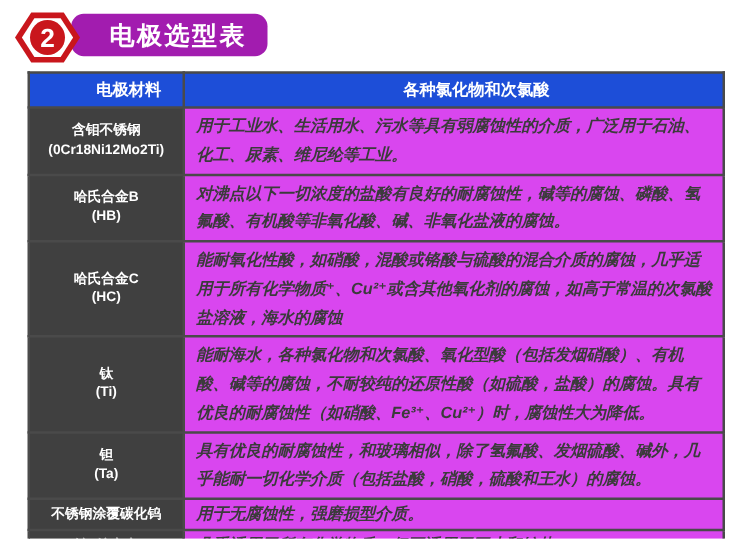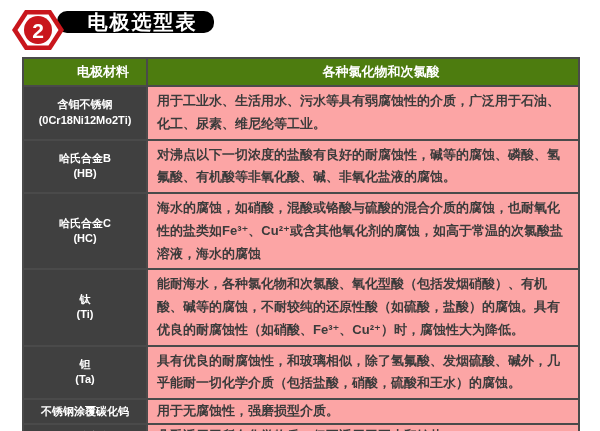--- a/index.html
+++ b/index.html
@@ -3,44 +3,44 @@
 <meta charset="utf-8">
 <style>
   * { margin:0; padding:0; box-sizing:border-box; }
   html,body { background:#fff; }
   .page {
     position:relative; width:600px; height:431px; background:#ffffff;
     font-family:"Liberation Sans","DejaVu Sans",sans-serif; overflow:hidden;
   }
   
   .banner {
-    position:absolute; left:57px; top:11px; width:157px; height:22px;
-    background:#000000; border-radius:10px; z-index:1;
+    position:absolute; left:57px; top:11px; width:157px; height:34px;
+    background:#a21caf; border-radius:10px; z-index:1;
     display:flex; align-items:center; justify-content:center;
   }
   .banner-text {
     color:#ffffff; font-size:20px; font-weight:bold; letter-spacing:2px;
     padding-left:14px;
   }
   .hex-badge { position:absolute; left:11px; top:7px; width:54px; height:46px; z-index:2; }
   
   .table-wrap { position:absolute; left:22px; top:57px; }
   table.etable { border-collapse:collapse; table-layout:fixed; width:556px; }
   .etable th, .etable td { border:2px solid #4a4a4a; vertical-align:middle; }
   .etable th {
-    background:#4d7c0f; color:#ffffff; font-size:13px; font-weight:bold;
+    background:#1d4ed8; color:#ffffff; font-size:13px; font-weight:bold;
     text-align:center; height:28px;padding-left:36px;
   }
   td.mat {
     background:#404040; color:#ffffff; font-weight:bold; text-align:center;
     font-size:11px; line-height:1.4; padding:2px;
   }
   td.desc {
-    background:#fca5a5; color:#3b3b3b; font-size:13px; line-height:1.75;
-    padding:3px 6px 3px 9px; font-weight:bold;
+    background:#d946ef; color:#3b3b3b; font-size:13px; line-height:1.75;
+    padding:3px 6px 3px 9px; font-weight:bold;font-style:italic;
   }
   tr.r0 { height:50px; }
   tr.r1 { height:44px;padding-left:12px; }
   tr.r2 { height:64px; }
   tr.r3 { height:76px; }
   tr.r4 { height:46px; }
   tr.r5 { height:22px; }
   tr.r6 { height:24px; }
   tr.r5 td.desc, tr.r6 td.desc { line-height:1.3; }
 </style>
@@ -86,21 +86,21 @@
             <div>(HB)</div>
           </td>
           <td class="desc">对沸点以下一切浓度的盐酸有良好的耐腐蚀性，碱等的腐蚀、磷酸、氢氟酸、有机酸等非氧化酸、碱、非氧化盐液的腐蚀。</td>
         </tr>
 
         <tr class="r2">
           <td class="mat">
             <div>哈氏合金C</div>
             <div>(HC)</div>
           </td>
-          <td class="desc">海水的腐蚀，如硝酸，混酸或铬酸与硫酸的混合介质的腐蚀，也耐氧化性的盐类如Fe³⁺、Cu²⁺或含其他氧化剂的腐蚀，如高于常温的次氯酸盐溶液，海水的腐蚀</td>
+          <td class="desc">能耐氧化性酸，如硝酸，混酸或铬酸与硫酸的混合介质的腐蚀，几乎适用于所有化学物质⁺、Cu²⁺或含其他氧化剂的腐蚀，如高于常温的次氯酸盐溶液，海水的腐蚀</td>
         </tr>
 
         <tr class="r3">
           <td class="mat">
             <div>钛</div>
             <div>(Ti)</div>
           </td>
           <td class="desc">能耐海水，各种氯化物和次氯酸、氧化型酸（包括发烟硝酸）、有机酸、碱等的腐蚀，不耐较纯的还原性酸（如硫酸，盐酸）的腐蚀。具有优良的耐腐蚀性（如硝酸、Fe³⁺、Cu²⁺）时，腐蚀性大为降低。</td>
         </tr>
 

